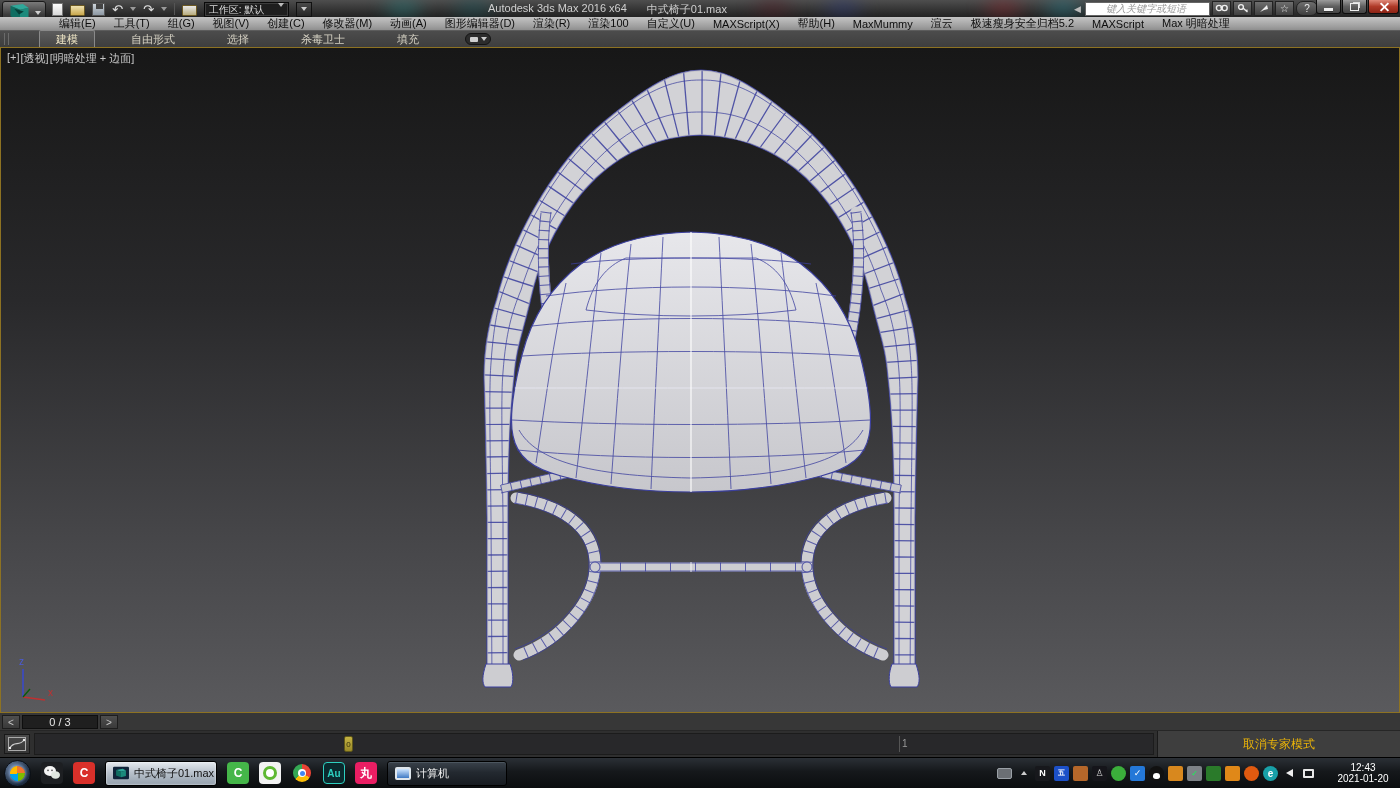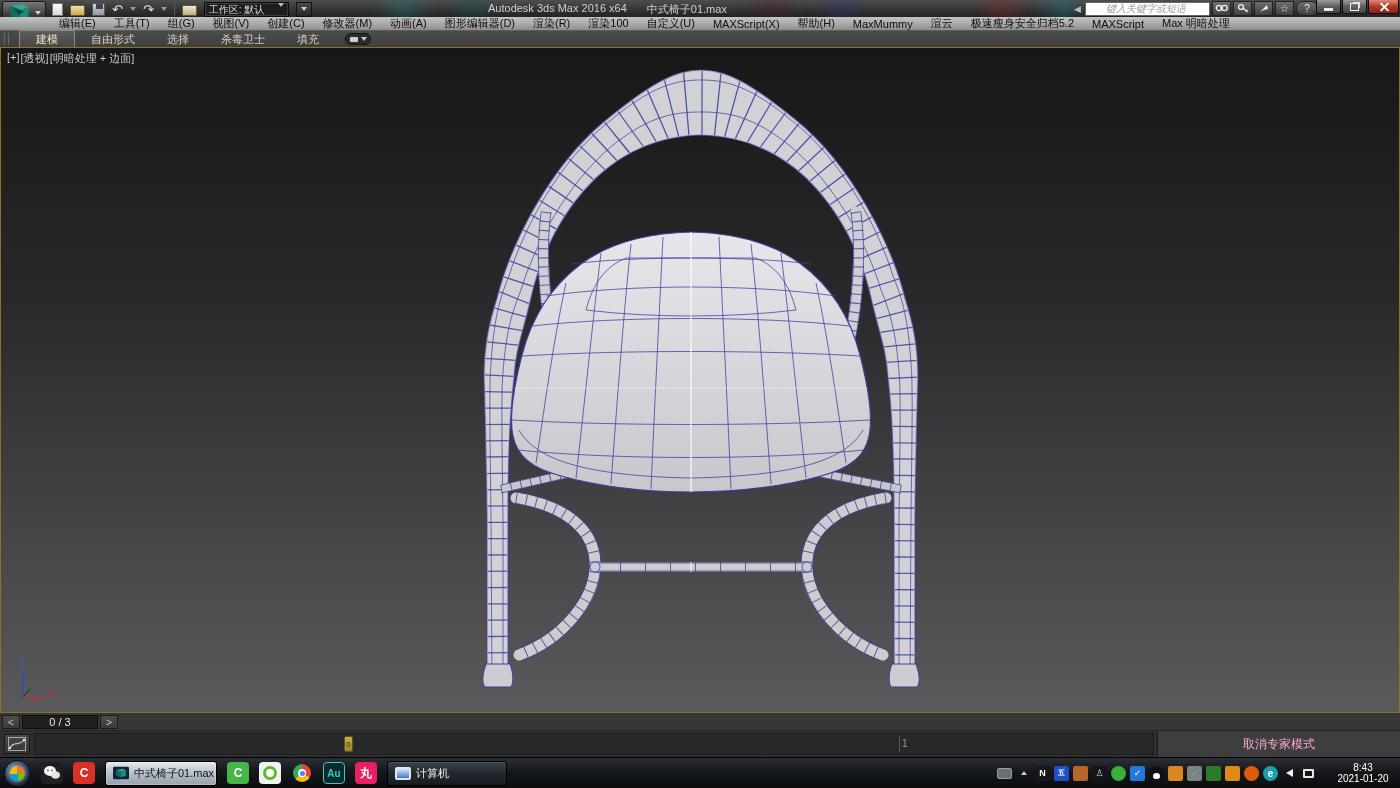--- a/index.html
+++ b/index.html
@@ -48,21 +48,21 @@
   .wb-min::after { content:""; width:9px; height:3px; background:#eee; box-shadow:0 1px 0 #333; margin-top:5px; }
   .wb-rest::after { content:""; width:7px; height:6px; border:1px solid #eee; background:transparent; box-shadow:2px -2px 0 -1px #ddd; }
   .xbar { position:absolute; width:11px; height:2px; background:#fff; top:6px; left:10px; }
 
   
   .menubar { height:14px; background:linear-gradient(#c4c4c4,#a0a0a0 70%,#8f8f8f);
     border-bottom:1px solid #5c5c5c; display:flex; align-items:center; padding-left:50px; }
   .menuitem { font-size:11px; color:#0d0d0d; padding:0 9px; white-space:nowrap; cursor:default; }
 
   
-  .ribbon { height:16px; background:linear-gradient(#4c4c4c,#3e3e3e); display:flex; align-items:center; padding-left:4px; }
+  .ribbon { height:16px; background:linear-gradient(#4c4c4c,#3e3e3e); display:flex; align-items:center; padding-left:4px;gap:20px; }
   .grip { width:5px; height:12px; border-left:1px solid #6a6a6a; border-right:1px solid #6a6a6a; margin-right:10px; }
   .rtab { font-size:11px; color:#d6d2c4; padding:1px 16px; white-space:nowrap; }
   .rtab.active { background:linear-gradient(#5d5d5d,#454545); border:1px solid #8a8a8a;
     border-bottom-color:#666; color:#efe6c6; border-radius:2px 2px 0 0; }
   .rmedia { width:26px; height:12px; background:#2c2c2c; border:1px solid #141414; border-radius:6px;
     margin-left:10px; display:flex; align-items:center; justify-content:center; gap:3px; }
   .rmedia i { width:8px; height:5px; background:#cfcfcf; border-radius:1px; }
 
   
   .viewport { position:relative; height:666px; border:1px solid #8d7222;
@@ -84,21 +84,21 @@
     background:linear-gradient(#4a4a4a,#353535); border:1px solid #191919;
     display:flex; align-items:center; justify-content:center; }
   .ruler { position:absolute; left:34px; top:2px; width:1120px; height:22px;
     background:#28282a; border:1px solid #1c1c1c; }
   .thandle { position:absolute; left:309px; top:2px; width:9px; height:16px;
     background:linear-gradient(#c4b243,#9a8a28); border:1px solid #5f571a; border-radius:2px;
     color:#332f0d; font-size:8px; text-align:center; line-height:16px; }
   .tick1 { position:absolute; left:864px; top:2px; height:16px; color:#9a9a9a; font-size:10px;
     border-left:1px solid #555; padding-left:2px; line-height:16px; }
   .expertbtn { position:absolute; right:0; top:0; bottom:0; width:243px; background:#3e3e3e;
-    border-left:1px solid #1a1a1a; color:#f9a8d4; font-size:12px;
+    border-left:1px solid #1a1a1a; color:#eab308; font-size:12px;
     display:flex; align-items:center; justify-content:center; }
 
   
   .taskbar { height:31px; background:linear-gradient(#2b3036,#15181b 45%,#0b0d0f);
     border-top:1px solid #000; display:flex; align-items:center; padding-left:4px; gap:10px; }
   .orb { width:27px; height:27px; border-radius:50%;
     background:radial-gradient(circle at 35% 30%, #6f87a8, #1c2a3d 70%);
     border:1px solid #0a0f16; display:flex; align-items:center; justify-content:center; }
   .orbflag { width:15px; height:15px; border-radius:50%; transform:rotate(-8deg);
     background:conic-gradient(#f3762d 0 90deg, #7fbb00 90deg 180deg, #00a3ee 180deg 270deg, #ffbb00 270deg 360deg);
@@ -430,17 +430,17 @@
       <div class="ticon" style="background:#18a0a8;border-radius:50%;font-size:10px">e</div>
       <div class="ticon" style="background:transparent">
           <span class="vol"></span>
         </div>
       <div class="ticon" style="background:transparent">
         <div style="width:11px;height:9px;border:2px solid #e8e8e8;border-radius:1px"></div>
       </div>
     </div>
 
     <div class="clock">
-      <div>8:43</div>
+      <div>12:43</div>
       <div>2021-01-20</div>
     </div>
   </div>
 </div>
 
 </body></html>

